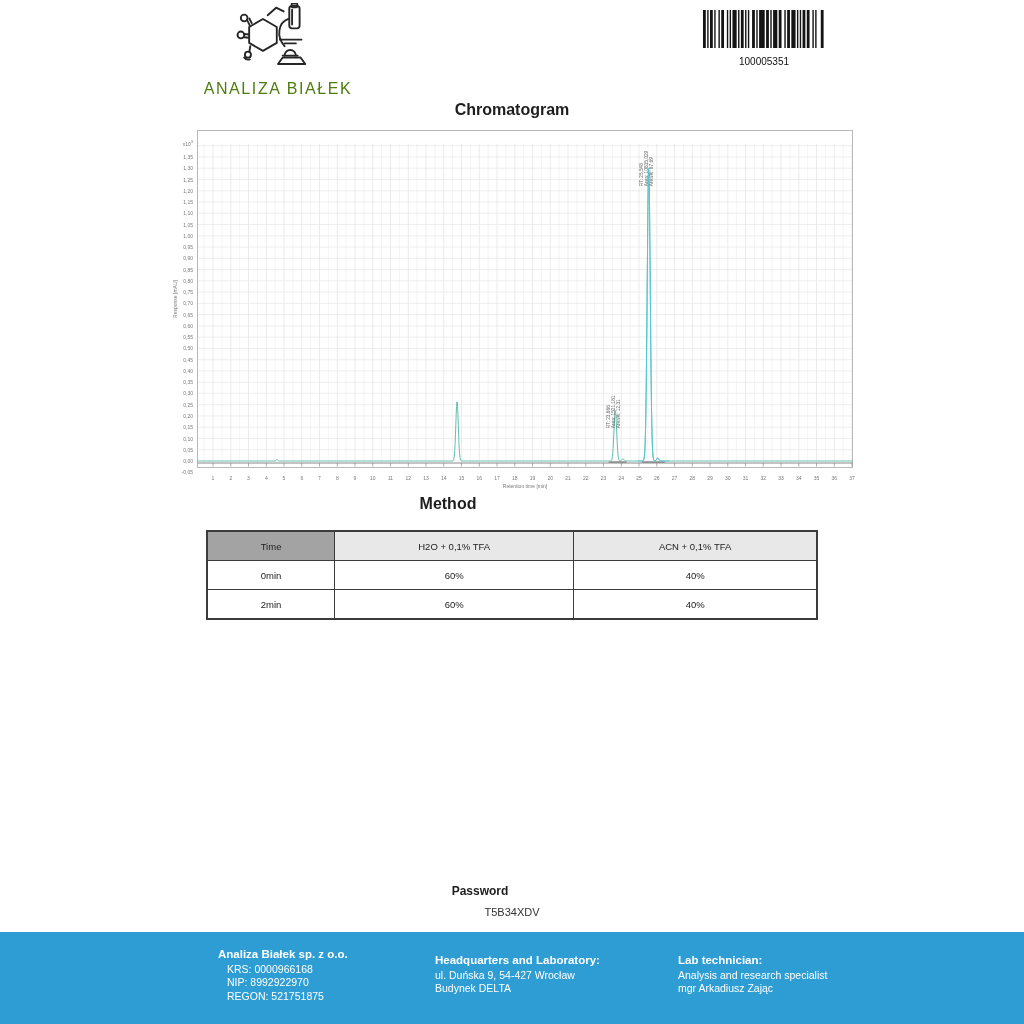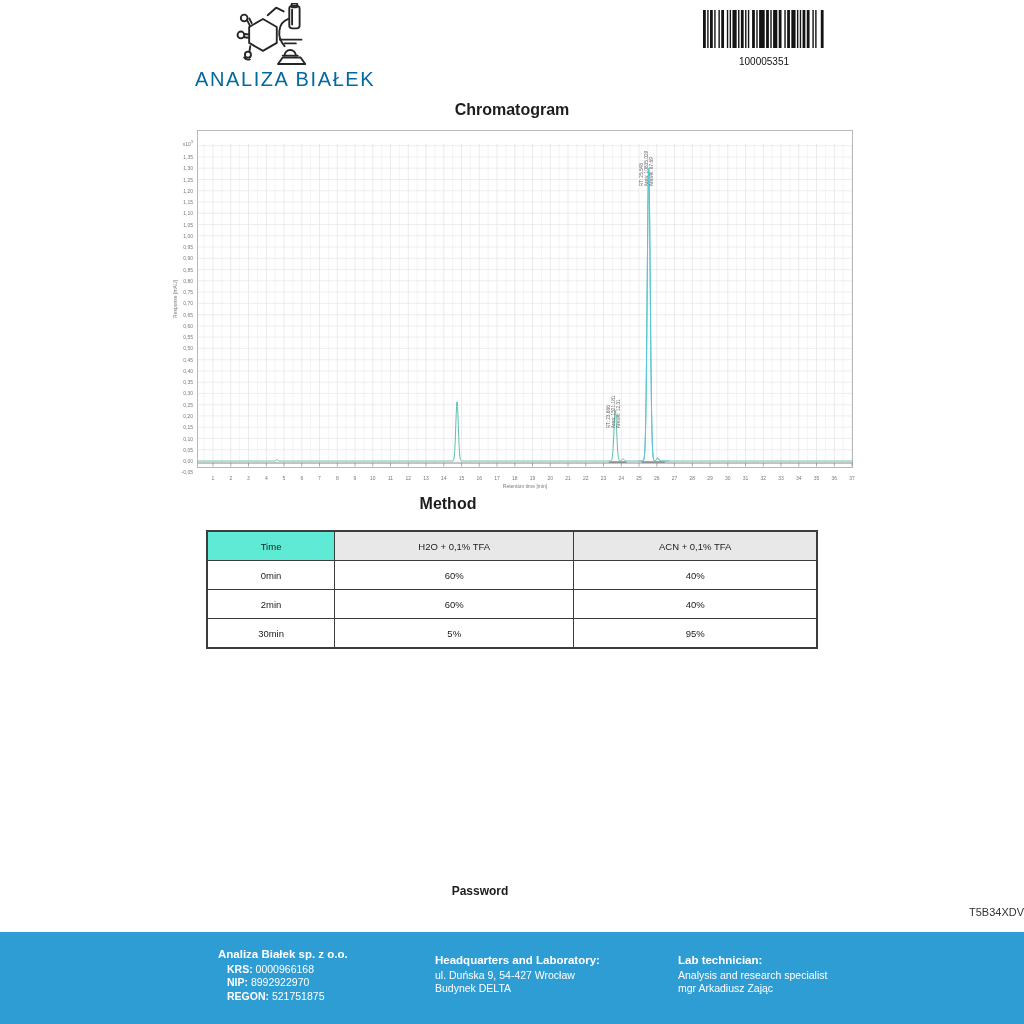--- a/index.html
+++ b/index.html
@@ -1,47 +1,47 @@
 <!DOCTYPE html>
 <html><head>
 <meta charset="utf-8">
 <style>
   html,body{margin:0;padding:0;}
   body{width:1024px;height:1024px;background:#ffffff;font-family:"Liberation Sans",sans-serif;position:relative;overflow:hidden;color:#222;}
   .abs{position:absolute;}
   
   .logo-wrap{left:195px;top:0;width:166px;text-align:center;}
   .logo-svg{width:88px;height:62px;margin:3px auto 0;display:block;}
-  .logo-text{font-size:20px;letter-spacing:1.6px;color:#0369a1;margin-top:3px;white-space:nowrap;}
+  .logo-text{font-size:16px;letter-spacing:1.6px;color:#4d7c0f;margin-top:15px;white-space:nowrap;}
   .barcode-wrap{left:703px;top:10px;width:122px;text-align:center;}
   .barcode-number{font-size:10px;color:#111;margin-top:4px;}
   
   .doc-title{top:101px;left:0;width:1024px;text-align:center;font-weight:bold;font-size:16px;color:#1d1d1d;}
   .method-title{top:495px;left:0;width:896px;text-align:center;font-weight:bold;font-size:16px;color:#1d1d1d;}
   
   #chart-region{left:160px;top:126px;width:714px;height:372px;}
   #chart-svg{position:absolute;left:37px;top:4px;width:656px;height:338px;background:#fff;}
   .ytick{position:absolute;left:0;width:33px;text-align:right;font-size:5px;color:#7a7a7a;line-height:6px;}
   .xtick{position:absolute;top:349px;width:18px;text-align:center;font-size:5px;color:#7a7a7a;}
   .y-mult{position:absolute;left:0;top:13px;width:33px;text-align:right;font-size:5px;color:#7a7a7a;}
   .y-mult sup{font-size:4px;}
   .y-title{position:absolute;left:-30px;top:170px;width:90px;text-align:center;font-size:5px;color:#7a7a7a;transform:rotate(-90deg);}
   .x-title{position:absolute;left:37px;top:357px;width:656px;text-align:center;font-size:5px;color:#7a7a7a;}
   
   .method-table{position:absolute;left:206px;top:530px;width:612px;border-collapse:collapse;font-size:9.5px;color:#222;border:2px solid #3c3c3c;}
   .method-table th,.method-table td{border:1px solid #3c3c3c;height:28px;text-align:center;font-weight:normal;padding:0;}
   .method-table th{background:#e8e8e8;}
   
   .password-label{top:884px;left:0;width:960px;text-align:center;font-weight:bold;font-size:12px;color:#1d1d1d;}
-  .password-value{top:906px;left:0;width:1024px;text-align:right;font-size:11px;color:#333;}
+  .password-value{top:906px;left:0;width:1024px;text-align:center;font-size:11px;color:#333;}
   
   .footer{left:0;top:932px;width:1024px;height:92px;background:#2e9dd4;}
   .footer-col{position:absolute;color:#ffffff;font-size:10.5px;line-height:13.5px;white-space:nowrap;}
   .footer-col .col-title{font-weight:bold;font-size:11.5px;margin-bottom:1px;}
-  .footer-col .lbl{font-weight:bold;padding-left:9px;}
+  .footer-col .lbl{font-weight:normal;padding-left:9px;}
   .fc1{left:218px;top:16px;}
   .fc2{left:435px;top:22px;}
   .fc3{left:678px;top:22px;}
 </style>
 </head>
 <body>
 
 <div class="abs logo-wrap">
   <svg class="logo-svg" viewBox="0 0 88 66">
     <g fill="none" stroke="#262626" stroke-width="2" stroke-linecap="round" stroke-linejoin="round">
@@ -332,40 +332,35 @@
 
 <div class="abs method-title">Method</div>
 <table class="method-table">
   <colgroup>
       <col style="width:128px">
       <col style="width:240px">
       <col style="width:244px">
     </colgroup>
   <thead>
       <tr id="method-head">
-        <th style="background: #5eead4;">Time</th>
+        <th style="background: #a3a3a3;">Time</th>
         <th style="background: rgb(232, 232, 232);">H2O + 0,1% TFA</th>
         <th style="background: rgb(232, 232, 232);">ACN + 0,1% TFA</th>
       </tr>
     </thead>
   <tbody id="method-body">
       <tr>
         <td>0min</td>
         <td>60%</td>
         <td>40%</td>
       </tr>
       <tr>
         <td>2min</td>
         <td>60%</td>
         <td>40%</td>
-      </tr>
-      <tr>
-        <td>30min</td>
-        <td>5%</td>
-        <td>95%</td>
       </tr>
     </tbody>
 </table>
 
 <div class="abs password-label">Password</div>
 <div class="abs password-value">T5B34XDV</div>
 
 <div class="abs footer" id="footer" style="background: rgb(46, 157, 212);">
   <div class="footer-col fc1">
     <div class="col-title">Analiza Białek sp. z o.o.</div>

